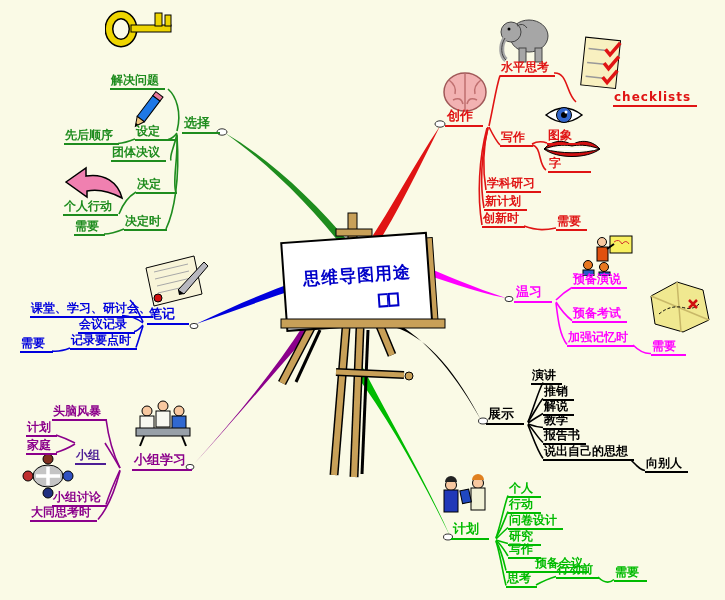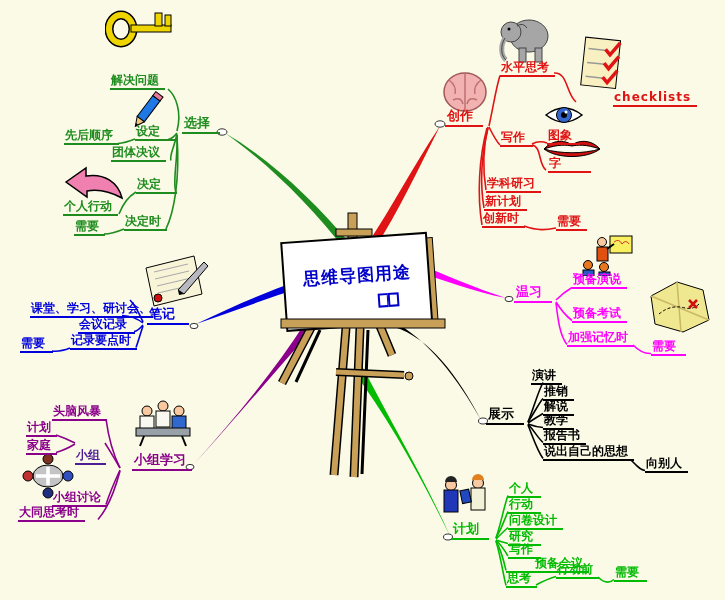--- a/index.html
+++ b/index.html
@@ -316,21 +316,21 @@
   <div class="lbl" style="left: 506px; top: 571px; color: rgb(0, 187, 0);">思考</div>
   <div class="lbl" style="left: 556px; top: 562px; color: rgb(0, 187, 0);">行动前</div>
   <div class="lbl" style="left: 614px; top: 565px; padding-right: 8px; color: rgb(0, 187, 0);">需要</div>
 
   <div class="lbl topic" style="left: 123px; top: 451px; padding-right: 6px; color: rgb(139, 0, 139); margin-left: 9px;">小组学习</div>
   <div class="lbl" style="left: 52px; top: 404px; color: rgb(139, 0, 139);">头脑风暴</div>
   <div class="lbl" style="left: 75px; top: 448px; color: #4c1d95;">小组</div>
   <div class="lbl" style="left: 26px; top: 420px; color: rgb(139, 0, 139);">计划</div>
   <div class="lbl" style="left: 26px; top: 438px; color: rgb(139, 0, 139);">家庭</div>
   <div class="lbl" style="left: 52px; top: 490px; color: rgb(139, 0, 139);">小组讨论</div>
-  <div class="lbl" style="left: 18px; top: 505px; color: rgb(139, 0, 139);">大同思考时</div>
+  <div class="lbl" style="left: 30px; top: 505px; color: rgb(139, 0, 139);">大同思考时</div>
 
   <div class="lbl topic" style="left: 147px; top: 305px; padding-right: 14px; color: rgb(0, 0, 221);">笔记</div>
   <div class="lbl" style="left: 10px; top: 301px; padding-right: 2px; color: rgb(0, 0, 221); margin-left: 20px;">课堂、学习、研讨会、</div>
   <div class="lbl" style="left: 78px; top: 317px; padding-right: 8px; color: rgb(0, 0, 221);">会议记录</div>
   <div class="lbl" style="left: 70px; top: 333px; color: rgb(0, 0, 221);">记录要点时</div>
   <div class="lbl" style="left: 20px; top: 336px; padding-right: 8px; color: rgb(0, 0, 221);">需要</div>
 
 </div>
 
 </body></html>

